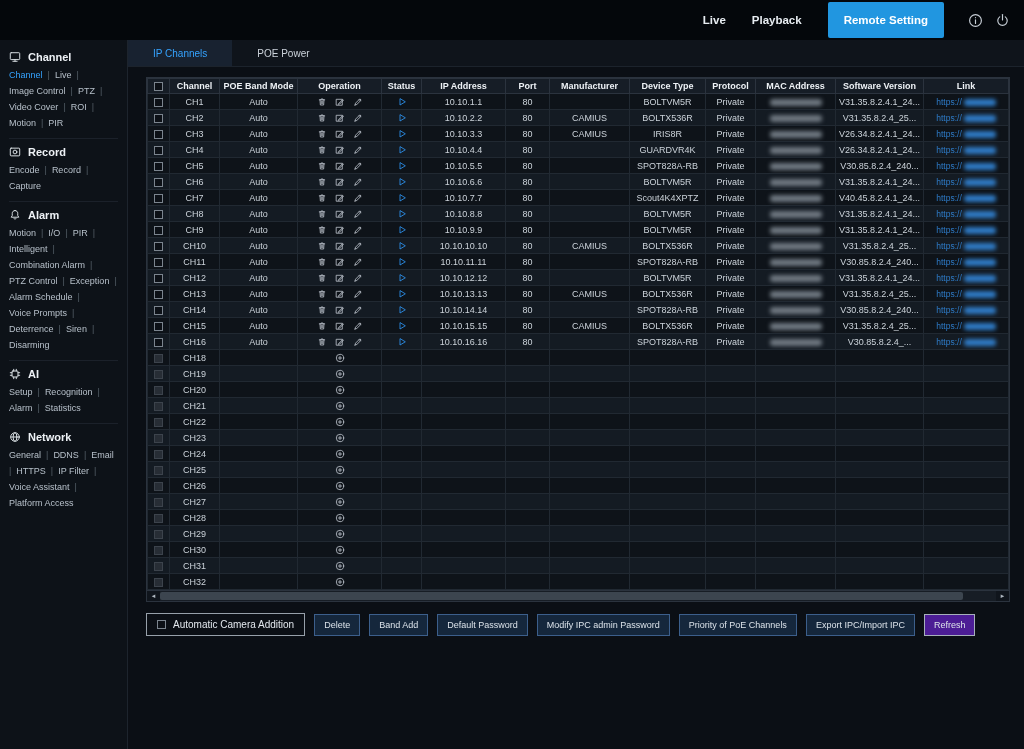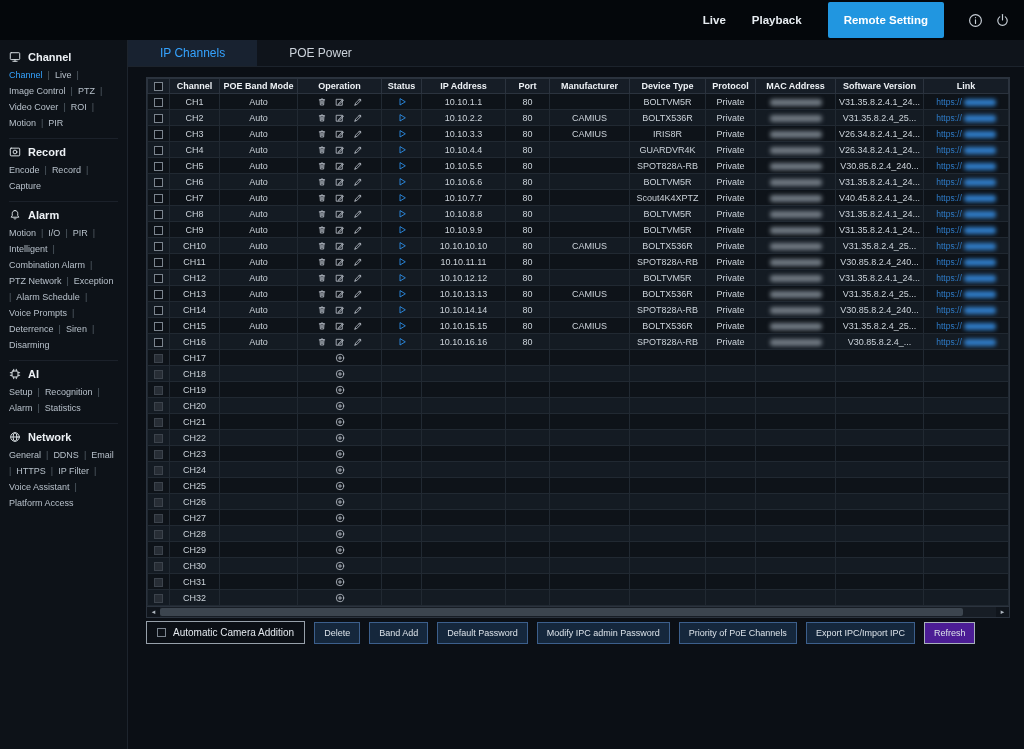--- a/index.html
+++ b/index.html
@@ -21,21 +21,21 @@
   .ssec{padding:7px 0 9px;border-bottom:1px solid #1b212a}
   .ssec:last-child{border-bottom:none}
   .stitle{display:flex;align-items:center;gap:7px;font-size:11px;font-weight:bold;color:#eef2f6;margin-bottom:7px}
   .sicon{width:12px;height:12px;color:#dfe5ea}
   .sitems{display:flex;flex-wrap:wrap;column-gap:5px;row-gap:5px;font-size:9px;color:#b7c0ca;line-height:11px}
   .sit{cursor:pointer}
   .sit.active{color:var(--accent2)}
   .sep{color:#555e68}
   .main{flex:1;background:#0b0f15;display:flex;flex-direction:column}
   .tabbar{height:27px;background:#0f141b;display:flex;border-bottom:1px solid #1c232c}
-  .tab{padding:0 32px;display:flex;align-items:center;font-size:12px;color:#ccd3db;cursor:pointer}
+  .tab{padding:0 25px;display:flex;align-items:center;font-size:10px;color:#ccd3db;cursor:pointer}
   .tab.active{background:#182230;color:var(--accent2)}
   .content{padding:10px 14px 0 18px;display:flex;flex-direction:column}
   
   .table-outer{border:1px solid #2b333e}
   table{width:100%;border-collapse:collapse;table-layout:fixed;font-size:9px}
   th{background:#161d26;border:1px solid #2b333e;height:15px;color:#edf1f5;font-weight:bold;font-size:9px;padding:0 2px;overflow:hidden;white-space:nowrap}
   td{border:1px solid #212932;height:16px;text-align:center;color:#ccd3da;padding:0 2px;overflow:hidden;white-space:nowrap;text-overflow:ellipsis}
   tbody tr:nth-child(odd) td{background:#0e1319}
   tbody tr:nth-child(even) td{background:#141b23}
   .cb{display:inline-block;width:9px;height:9px;border:1px solid #7b848e;background:#0c1016;vertical-align:middle;cursor:pointer}
@@ -45,21 +45,21 @@
   .blob{display:inline-block;height:7px;border-radius:3px;filter:blur(2px);vertical-align:middle}
   .blob.mac{width:52px;background:#6f7881}
   .blob.lnk{width:32px;background:#2f7bc6;margin-left:2px}
   .linkcell{color:var(--link);font-size:8.5px}
   
   .hscroll{display:flex;align-items:center;height:11px;background:#10151c;border-top:1px solid #2b333e}
   .harrow{width:13px;font-size:6px;color:#aeb6bf;text-align:center;line-height:11px;cursor:pointer}
   .htrack{flex:1;height:100%;position:relative;background:#171d25}
   .hthumb{position:absolute;left:0;top:1px;height:8px;width:96%;background:#3c454f;border-radius:2px;cursor:pointer}
   
-  .footer{display:flex;align-items:center;gap:9px;margin-top:3px}
+  .footer{display:flex;align-items:center;gap:9px;margin-top:11px}
   .auto-add{display:flex;align-items:center;gap:7px;border:1px solid #97a0aa;padding:5px 10px;font-size:10px;color:#e3e8ee;cursor:pointer}
   .fbtns{display:flex;gap:9px}
   .fbtn{background:#15273c;border:1px solid #3c5f8c;color:#dbe2e9;font-size:9px;padding:5px 9px;font-family:Liberation Sans, sans-serif;cursor:pointer;white-space:nowrap}
   .fbtn.light{background:#4c1d95;border-color:#a7b0ba}
 </style>
 </head>
 <body style="--accent: #2196e0; --accent2: #35a3ff; --link: #2e7cc9; --play: #2f9bff;">
 
 <div class="topbar">
   <div class="topnav-wrap">
@@ -145,21 +145,21 @@
           <span class="sit">Motion</span>
           <span class="sep">|</span>
           <span class="sit">I/O</span>
           <span class="sep">|</span>
           <span class="sit">PIR</span>
           <span class="sep">|</span>
           <span class="sit">Intelligent</span>
           <span class="sep">|</span>
           <span class="sit">Combination Alarm</span>
           <span class="sep">|</span>
-          <span class="sit">PTZ Network</span>
+          <span class="sit">PTZ Control</span>
           <span class="sep">|</span>
           <span class="sit">Exception</span>
           <span class="sep">|</span>
           <span class="sit">Alarm Schedule</span>
           <span class="sep">|</span>
           <span class="sit">Voice Prompts</span>
           <span class="sep">|</span>
           <span class="sit">Deterrence</span>
           <span class="sep">|</span>
           <span class="sit">Siren</span>
@@ -680,38 +680,20 @@
                       <path d="M4.2 2.8v8.4l7-4.2z"></path>
                     </svg></span></td>
          <td>10.10.16.16</td>
          <td>80</td>
          <td></td>
          <td>SPOT828A-RB</td>
          <td>Private</td>
          <td><span class="blob mac"></span></td>
          <td>V30.85.8.2.4_...</td>
          <td class="linkcell"><span>https://</span><span class="blob lnk"></span></td>
-       </tr>
-              <tr>
-         <td><span class="cb dis"></span></td>
-         <td>CH17</td>
-         <td></td>
-         <td><span class="ic op"><svg viewBox="0 0 14 14">
-                      <circle cx="7" cy="7" r="5.2"></circle>
-                      <path d="M7 4.6v4.8M4.6 7h4.8"></path>
-                    </svg></span></td>
-         <td></td>
-                <td></td>
-                <td></td>
-                <td></td>
-                <td></td>
-                <td></td>
-                <td></td>
-                <td></td>
-                <td></td>
        </tr>
               <tr>
          <td><span class="cb dis"></span></td>
          <td>CH18</td>
          <td></td>
          <td><span class="ic op"><svg viewBox="0 0 14 14">
                       <circle cx="7" cy="7" r="5.2"></circle>
                       <path d="M7 4.6v4.8M4.6 7h4.8"></path>
                     </svg></span></td>
          <td></td>

